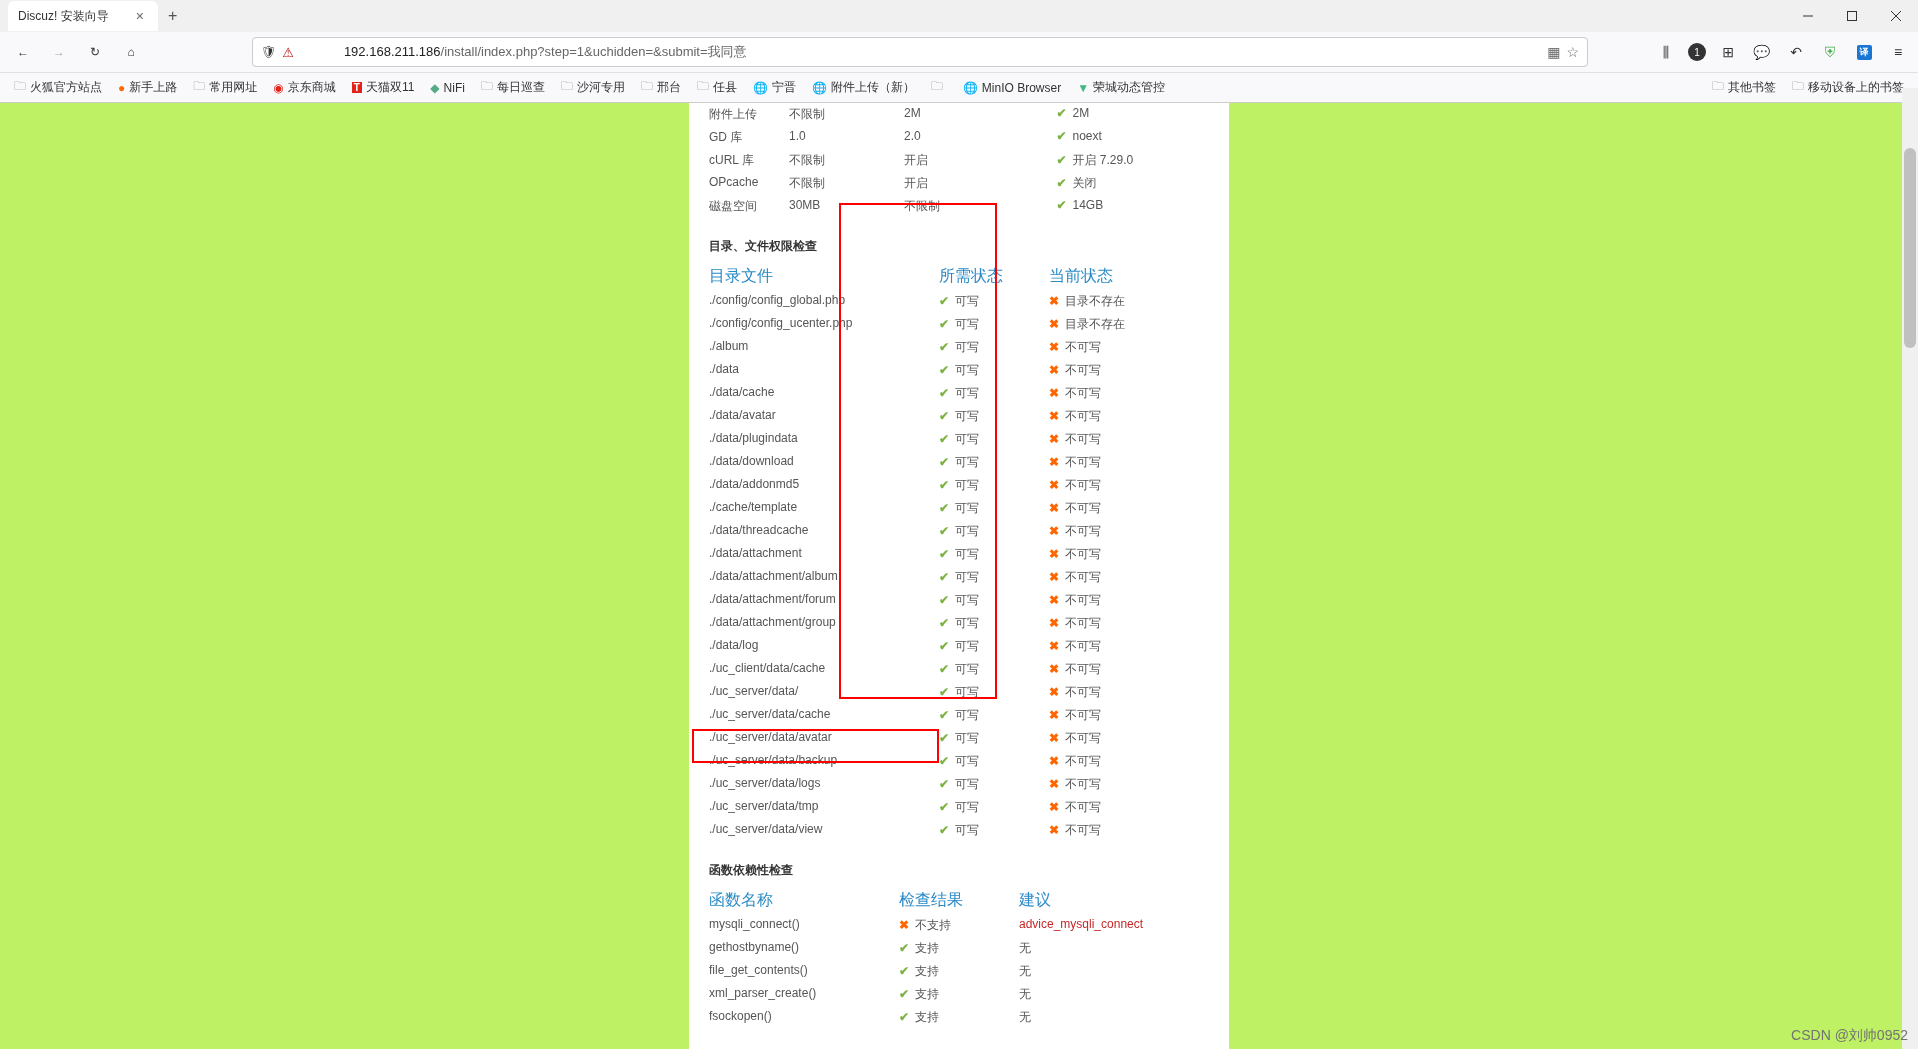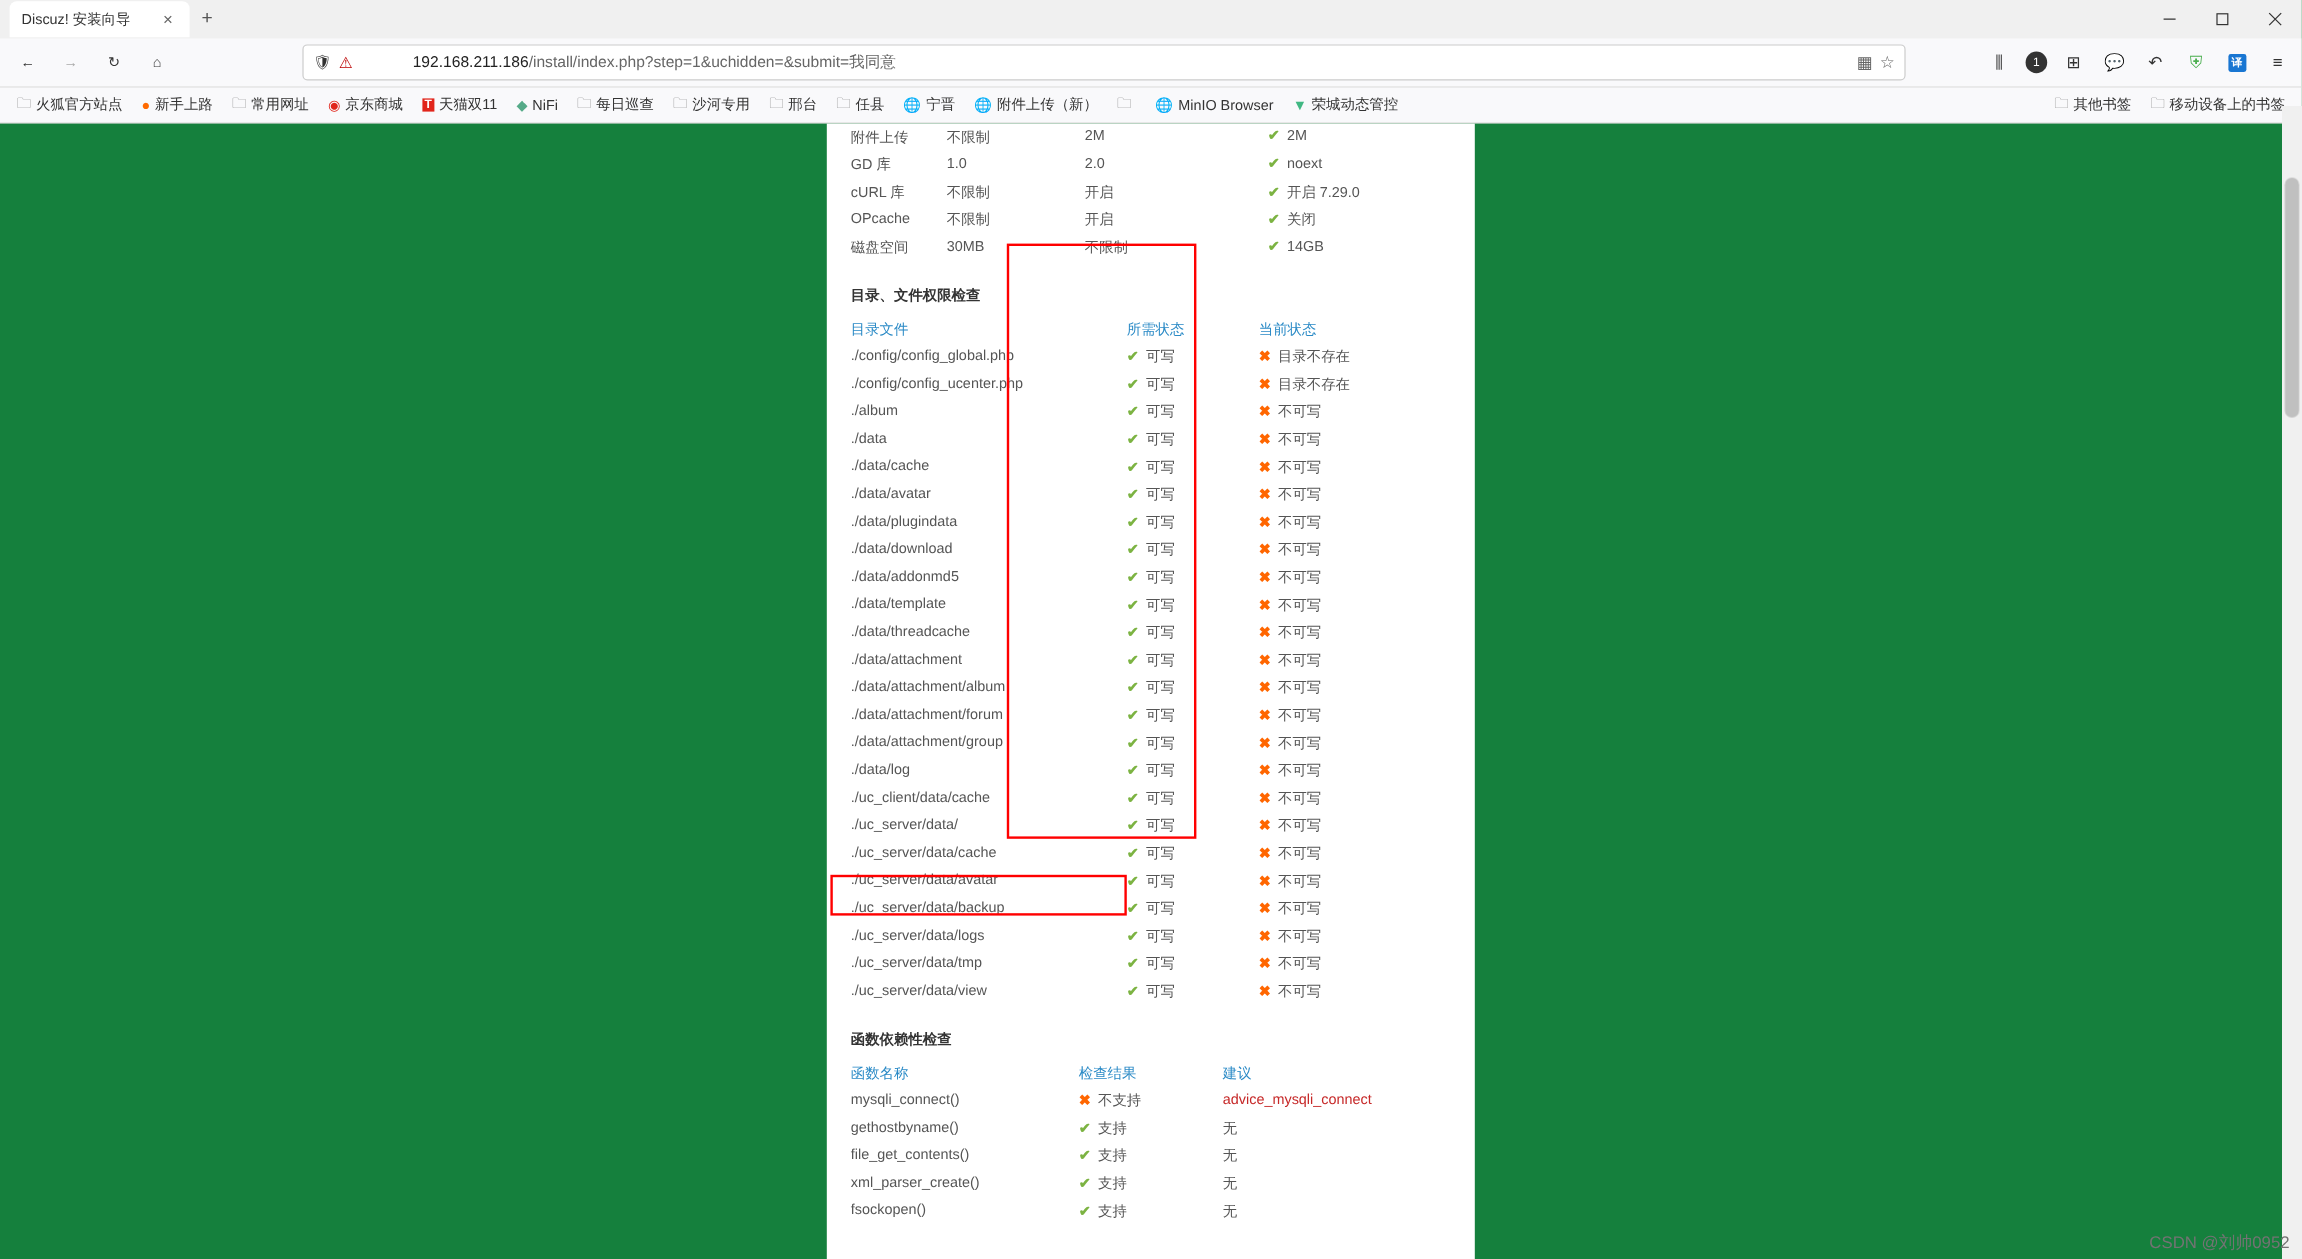--- a/index.html
+++ b/index.html
@@ -29,26 +29,26 @@
 .ublock { color: #4caf50; }
 .trans { background: #1976d2; color: #fff; font-size: 9px; padding: 1px 3px; border-radius: 2px; font-weight: bold; }
 
 .bookmarks-bar { display: flex; align-items: center; height: 30px; padding: 0 8px; gap: 4px; background: #f9f9fb; border-top: 1px solid #e0e0e0; }
 .bookmark { display: flex; align-items: center; gap: 4px; padding: 3px 6px; cursor: pointer; font-size: 12px; color: #333; border-radius: 3px; }
 .bm-folder { color: #888; }
 .bm-icon { font-size: 12px; }
 .bookmarks-right { margin-left: auto; display: flex; gap: 4px; }
 
 
-.page-wrapper { background: #15803d; min-height: calc(100vh - 102px); padding: 0; display: flex; justify-content: center; position: relative; }
+.page-wrapper { background: #bef264; min-height: calc(100vh - 102px); padding: 0; display: flex; justify-content: center; position: relative; }
 .installer { background: #fff; width: 540px; padding: 0 20px 20px; }
 
 .section-title { font-weight: bold; font-size: 12px; color: #333; margin: 20px 0 8px; }
 .header-row { display: flex; padding: 4px 0; }
-.header-row span { color: #2a8ac6; font-size: 12px; }
+.header-row span { color: #2a8ac6; font-size: 16px; }
 .data-row { display: flex; padding: 3px 0; font-size: 12px; color: #555; }
 .col1 { width: 230px; }
 .col2 { width: 110px; }
 .col3 { flex: 1; }
 
 .env-row .col1 { width: 80px; }
 .env-row .col2 { width: 115px; }
 .env-row .col3 { width: 115px; }
 .env-row .col4 { flex: 1; }
 
@@ -278,21 +278,21 @@
           <span class="col1">./data/download</span>
           <span class="col2"><span class="check">✔</span>可写</span>
           <span class="col3"><span class="cross">✖</span>不可写</span>
         </div>
         <div class="data-row">
           <span class="col1">./data/addonmd5</span>
           <span class="col2"><span class="check">✔</span>可写</span>
           <span class="col3"><span class="cross">✖</span>不可写</span>
         </div>
         <div class="data-row">
-          <span class="col1">./data/template</span>
+          <span class="col1">./cache/template</span>
           <span class="col2"><span class="check">✔</span>可写</span>
           <span class="col3"><span class="cross">✖</span>不可写</span>
         </div>
         <div class="data-row">
           <span class="col1">./data/threadcache</span>
           <span class="col2"><span class="check">✔</span>可写</span>
           <span class="col3"><span class="cross">✖</span>不可写</span>
         </div>
         <div class="data-row">
           <span class="col1">./data/attachment</span>

